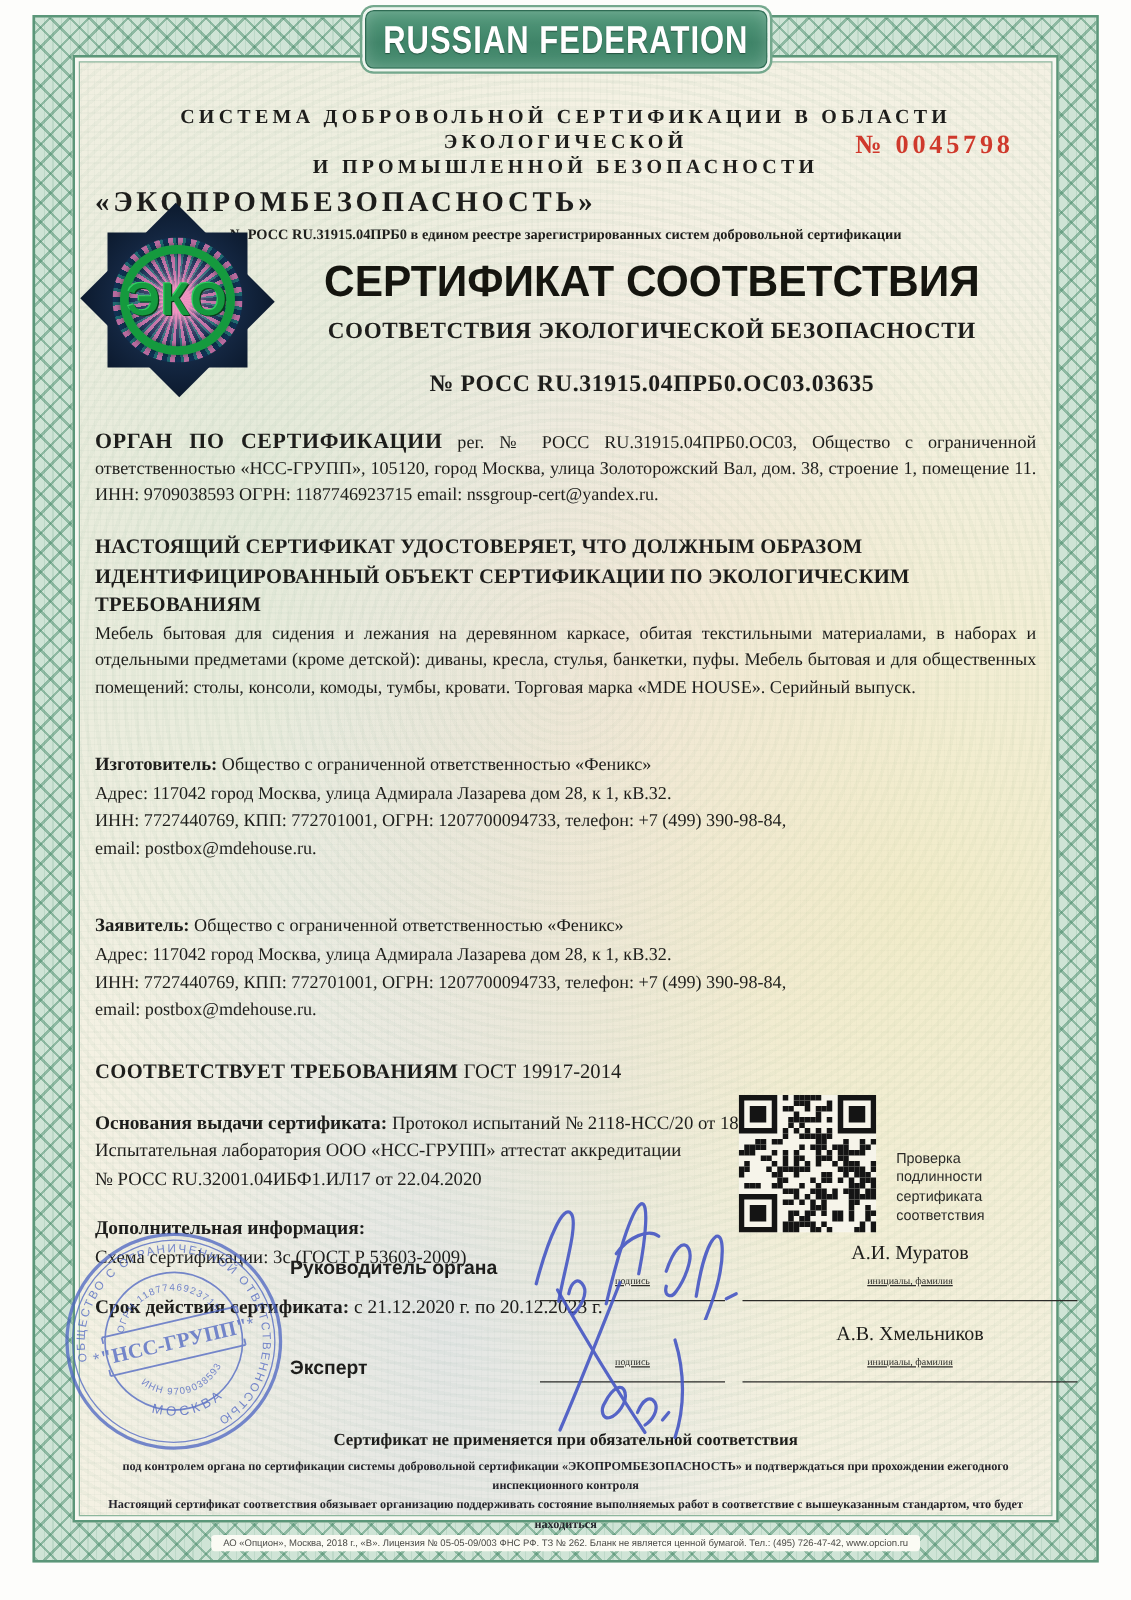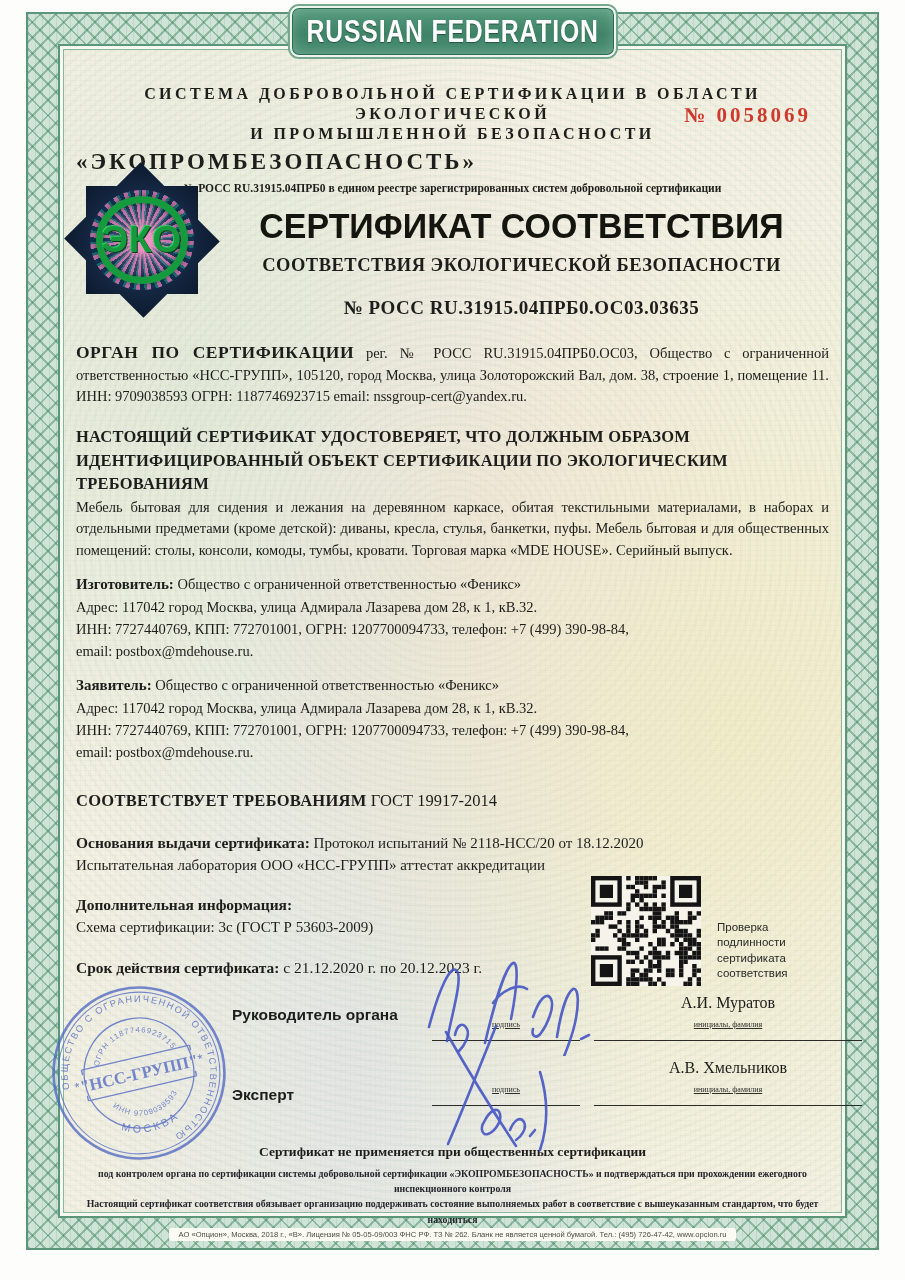--- a/index.html
+++ b/index.html
@@ -93,21 +93,21 @@
   .title-num{font-size:19px;font-weight:bold;text-align:center;margin-top:21px;letter-spacing:.5px;}
 
   
   .org-par{margin-top:21px;font-size:14.5px;line-height:1.45;text-align:justify;}
   .org-par b{font-size:17.5px;letter-spacing:.5px;}
   .statement{margin-top:18px;font-size:16.5px;font-weight:bold;line-height:1.42;letter-spacing:.2px;}
   .object{margin-top:1px;font-size:14.5px;line-height:1.48;text-align:justify;}
   .codes{margin-top:19px;font-size:15.5px;}
   .codes b{letter-spacing:.3px;}
   .codes .v{font-weight:normal;}
-  .blk{margin-top:12px;font-size:14.5px;line-height:1.52;}
+  .blk{margin-top:40px;font-size:14.5px;line-height:1.52;}
   .blk b{font-size:15px;}
   .conf{margin-top:28px;font-size:16.5px;}
   .conf b{letter-spacing:.3px;}
   .basis{margin-top:20px;font-size:15px;line-height:1.5;}
   .basis b{font-size:15.5px;}
   .addl{margin-top:16px;font-size:15px;line-height:1.5;}
   .addl b{font-size:15.5px;}
   .valid{margin-top:20px;font-size:15.5px;}
 
   
@@ -151,21 +151,21 @@
     font-family:"Liberation Sans", sans-serif;font-size:7.6px;color:#4a4a46;z-index:6;
   }
 </style>
 </head>
 <body>
 
 <div class="frame">
   <div class="paper">
     <div class="content">
 
-      <div class="form-number">№ 0058069</div>
+      <div class="form-number">№ 0045798</div>
 
       <div class="sys1">СИСТЕМА ДОБРОВОЛЬНОЙ СЕРТИФИКАЦИИ В ОБЛАСТИ ЭКОЛОГИЧЕСКОЙ</div>
       <div class="sys2">И ПРОМЫШЛЕННОЙ БЕЗОПАСНОСТИ</div>
       <div class="sysname">«ЭКОПРОМБЕЗОПАСНОСТЬ»</div>
       <div class="registry">№ РОСС RU.31915.04ПРБ0 в едином реестре зарегистрированных систем добровольной сертификации</div>
 
       <div class="eco">
         <div class="star"></div>
         <div class="star2"></div>
         <div class="rays"></div>
@@ -198,20 +198,21 @@
         <div>Адрес: 117042 город Москва, улица Адмирала Лазарева дом 28, к 1, кВ.32.</div>
         <div>ИНН: 7727440769, КПП: 772701001, ОГРН: 1207700094733, телефон: +7 (499) 390-98-84,</div>
         <div> email: postbox@mdehouse.ru.</div>
       </div>
 
       <div class="conf"><b>СООТВЕТСТВУЕТ ТРЕБОВАНИЯМ</b><span> ГОСТ 19917-2014</span></div>
 
       <div class="basis">
         <div><b>Основания выдачи сертификата:</b><span> Протокол испытаний № 2118-НСС/20 от 18.12.2020</span></div>
         <div>Испытательная лаборатория ООО «НСС-ГРУПП» аттестат аккредитации</div>
+        <div>№ РОСС RU.32001.04ИБФ1.ИЛ17 от 22.04.2020</div>
       </div>
 
       <div class="addl">
         <div><b>Дополнительная информация:</b></div>
         <div>Схема сертификации: 3с (ГОСТ Р 53603-2009)</div>
       </div>
 
       <div class="valid"><b>Срок действия сертификата:</b><span> с 21.12.2020 г. по 20.12.2023 г.</span></div>
 
       <div class="qr-wrap">
@@ -501,21 +502,21 @@
             <path d="M34,18 C58,60 84,102 104,132"></path>
             <path d="M84,12 C68,52 50,98 36,130"></path>
             <path d="M72,108 c6,-12 14,-16 16,-8 c2,8 -6,18 -12,20 c-6,2 -8,-6 -4,-12"></path>
             <path d="M98,116 c4,-10 10,-14 14,-8 c3,6 -2,14 -8,18"></path>
             <path d="M118,122 l5,-6"></path>
             <path d="M128,58 C136,84 136,112 128,136"></path>
           </g>
         </svg>
       </div>
 
-      <div class="note">Сертификат не применяется при общественных сертификации</div>
+      <div class="note">Сертификат не применяется при обязательной соответствия</div>
       <div class="fine">
         <div>под контролем органа по сертификации системы добровольной сертификации «ЭКОПРОМБЕЗОПАСНОСТЬ» и подтверждаться при прохождении ежегодного инспекционного контроля</div>
         <div>Настоящий сертификат соответствия обязывает организацию поддерживать состояние выполняемых работ в соответствие с вышеуказанным стандартом, что будет находиться</div>
       </div>
     </div>
   </div>
 
   <div class="publisher">АО «Опцион», Москва, 2018 г., «В». Лицензия № 05-05-09/003 ФНС РФ. ТЗ № 262. Бланк не является ценной бумагой. Тел.: (495) 726-47-42, www.opcion.ru</div>
 </div>
 

